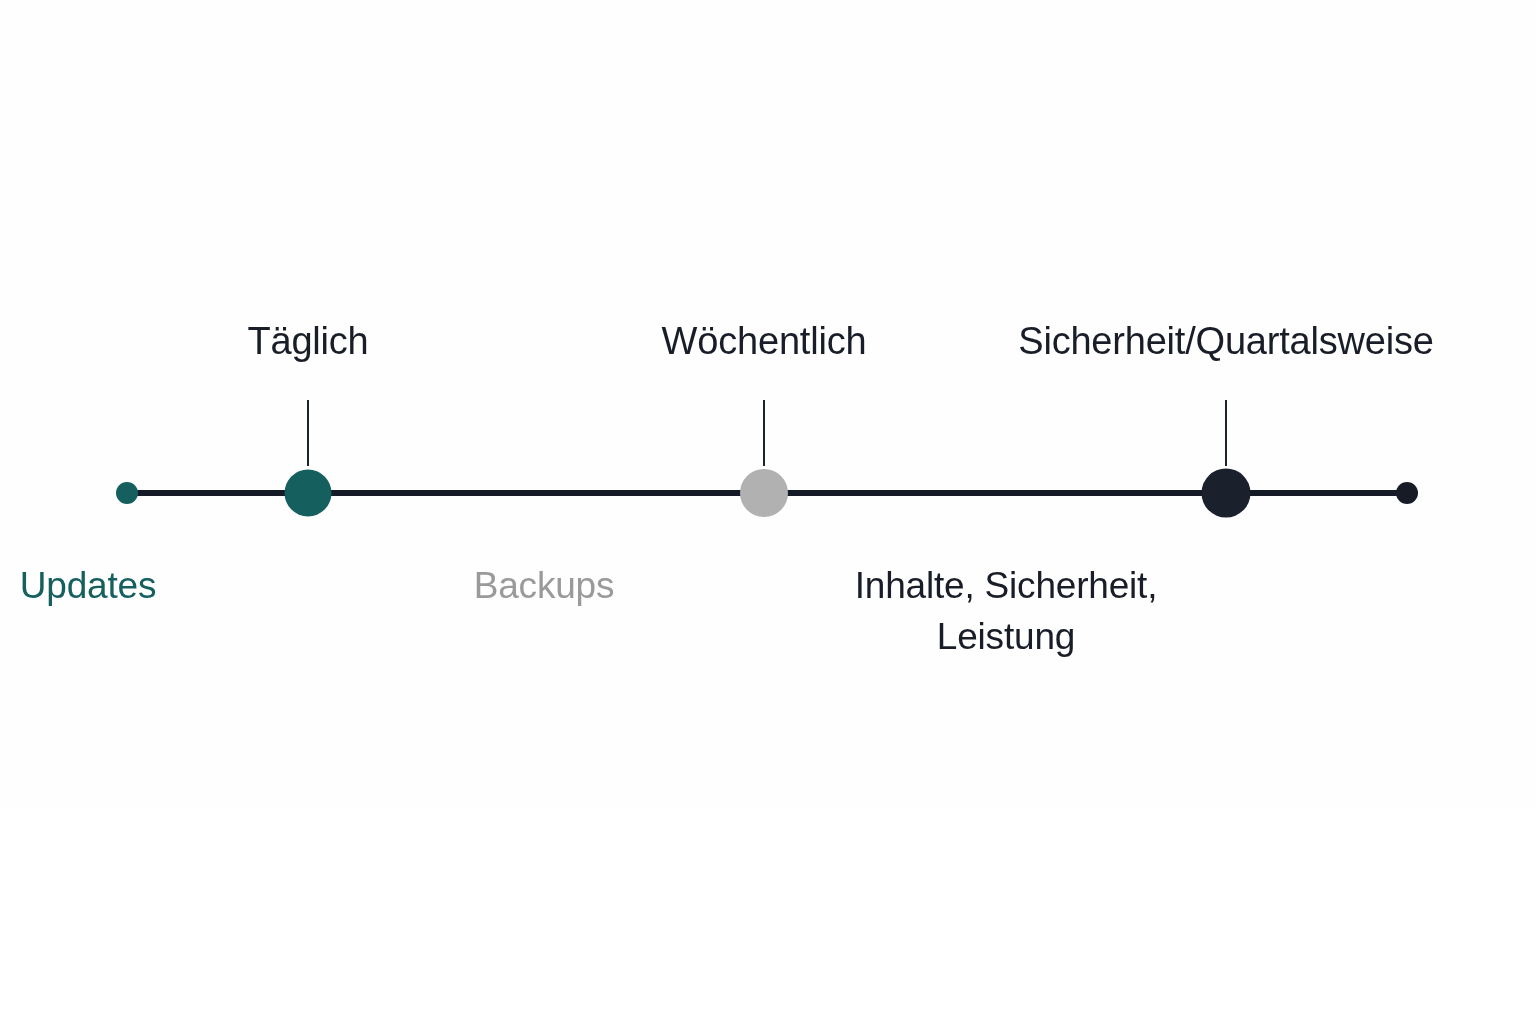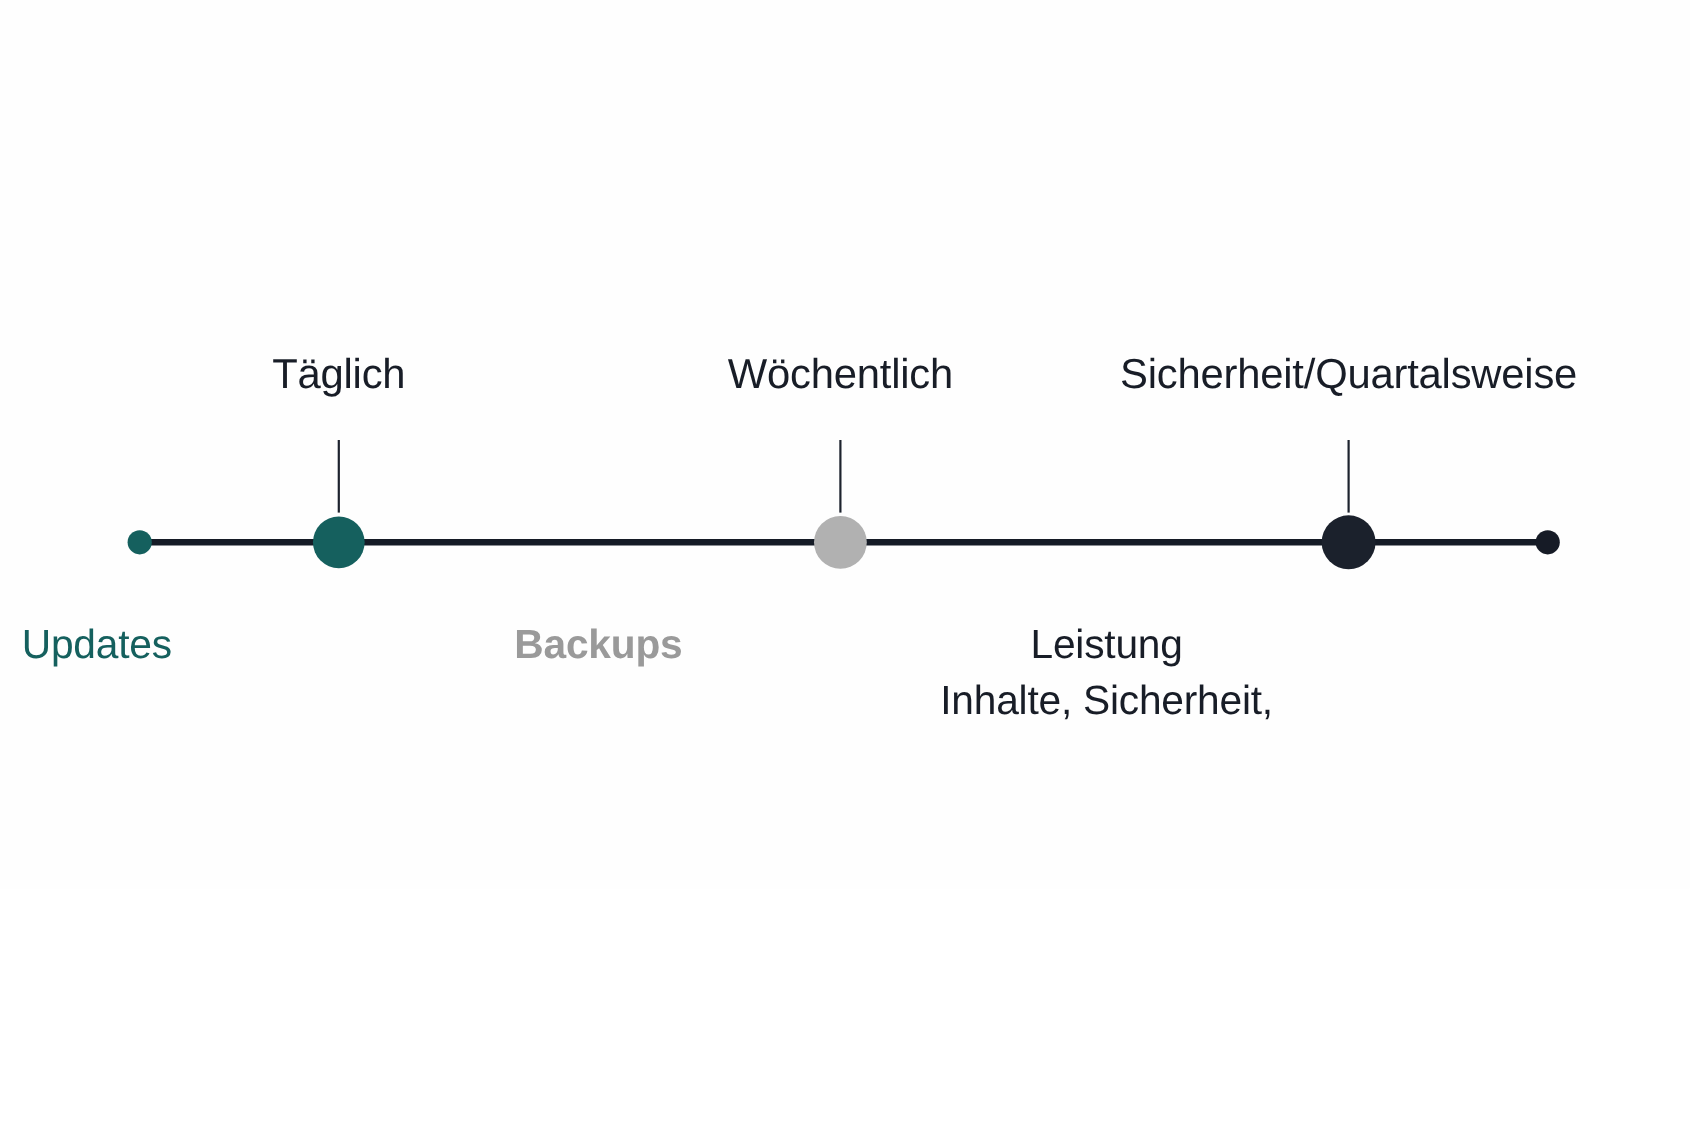--- a/index.html
+++ b/index.html
@@ -114,21 +114,21 @@
   #milestone-0 { left: 308px; }
   #milestone-0 .milestone-dot {
     width: 47px; height: 47px; background: #15605e;
   }
   #milestone-0 .milestone-bottom-label { color: #15605e; }
 
   #milestone-1 { left: 764px; }
   #milestone-1 .milestone-dot {
     width: 48px; height: 48px; background: #b1b1b1;
   }
-  #milestone-1 .milestone-bottom-label { color: #9a9a9a; font-weight: bold; }
+  #milestone-1 .milestone-bottom-label { color: #9a9a9a; }
 
   #milestone-2 { left: 1226px; }
   #milestone-2 .milestone-dot {
     width: 49px; height: 49px; background: #1b212c;
   }
   #milestone-2 .milestone-bottom-label { color: #181d27; }
 </style>
 </head>
 <body>
 
@@ -155,18 +155,18 @@
     <div class="milestone-bottom-label">
       <span>Backups</span>
     </div>
   </div>
 
   <div class="milestone" id="milestone-2">
     <div class="milestone-top-label">Sicherheit/Quartalsweise</div>
     <div class="milestone-stem"></div>
     <div class="milestone-dot"></div>
     <div class="milestone-bottom-label">
+      <span>Inhalte, Sicherheit,</span>
       <span>Leistung</span>
-      <span>Inhalte, Sicherheit,</span>
     </div>
   </div>
 
 </div>
 
 </body></html>

